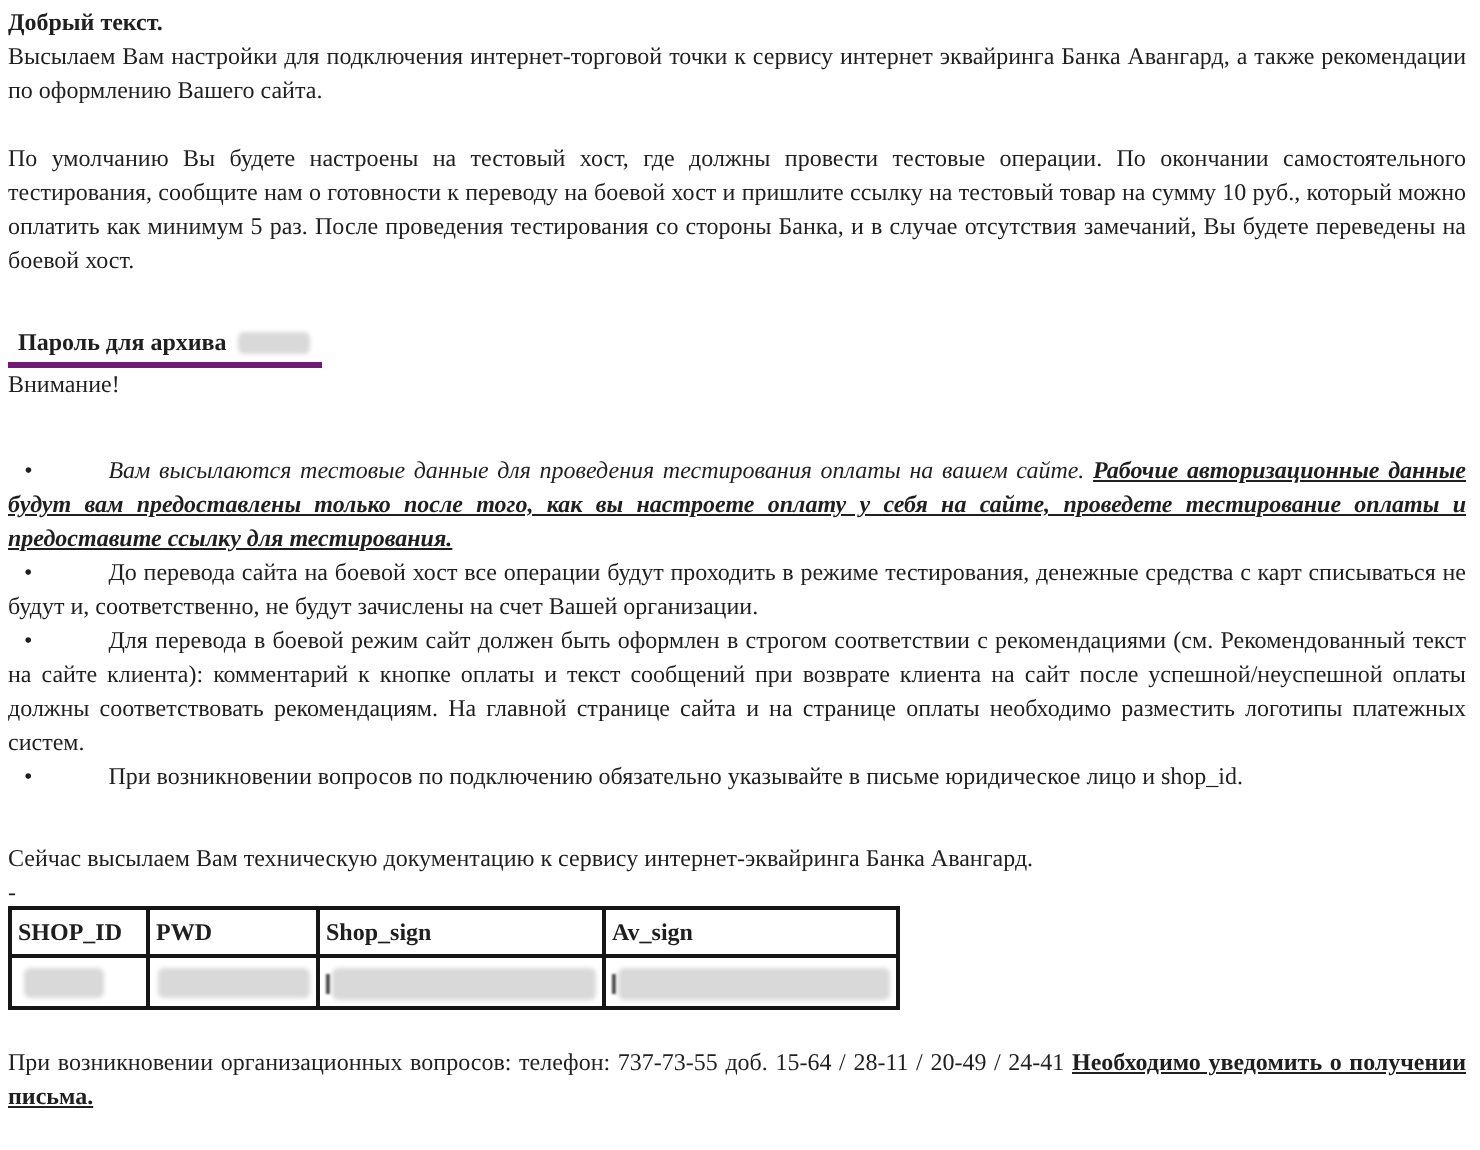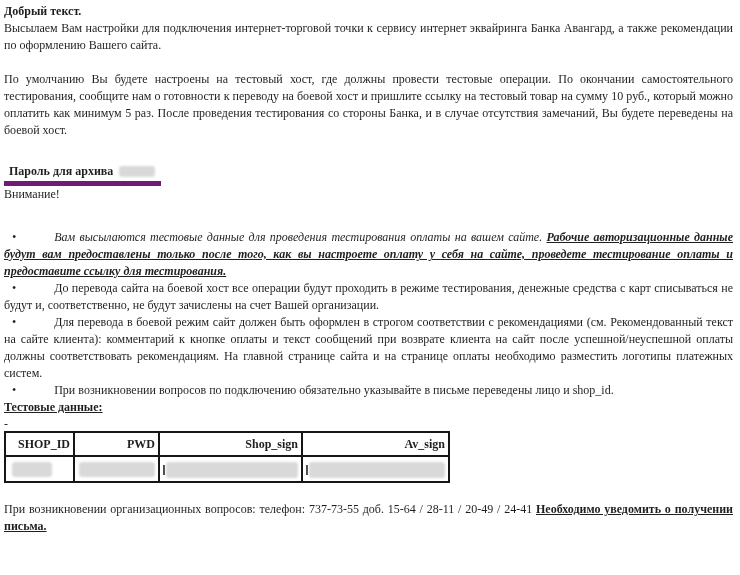--- a/index.html
+++ b/index.html
@@ -22,21 +22,21 @@
   .mt-docs   { margin-top: 24px !important; }
   .mt-footer { margin-top: 18px !important; }
 
   
   .bullet .bullet-marker { display: inline-block; margin-left: 8px; }
   .bullet .bullet-spacer { display: inline-block; width: 38px; }
 
   
   .password-wrap {
     font-weight: bold;
-    border-bottom: 5px solid #701a75;
+    border-bottom: 3px solid #701a75;
     padding: 0 6px 1px 5px;
     display: inline-block;
   }
   .redact {
     display: inline-block;
     background: #d9d9d9;
     border-radius: 3px;
     filter: blur(1px);
     vertical-align: middle;
   }
@@ -52,21 +52,21 @@
     table-layout: fixed;
   }
   table.test-table th, table.test-table td {
     border: 2px solid #161616;
     padding: 0 3px;
     overflow: hidden;
     white-space: nowrap;
   }
   table.test-table th {
     height: 22px;
-    text-align: right;
+    text-align: left;
     font-weight: bold;
   }
   table.test-table td { height: 24px; vertical-align: middle; }
   .col-shopid { width: 69px; }
   .col-pwd    { width: 83px; }
   .col-shopsign { width: 139px; }
   .col-avsign { width: 146px; }
   .redact-cell-shopid   { width: 40px;  height: 15px; margin-left: 3px; }
   .redact-cell-pwd      { width: 76px;  height: 15px; margin-left: 1px; }
   .redact-cell-shopsign { width: 132px; height: 16px; }
@@ -94,24 +94,24 @@
   <p class="mt-pass"><span class="password-wrap"><span>Пароль для архива</span><span class="redact redact-pass"></span></span></p>
 
   <p>Внимание!</p>
 
   <p class="bullet mt-bullets"><span class="bullet-marker">•</span><span class="bullet-spacer"></span><span>Вам высылаются тестовые данные для проведения тестирования оплаты на вашем сайте. </span><span class="bu">Рабочие авторизационные данные будут вам предоставлены только после того, как вы настроете оплату у себя на сайте, проведете тестирование оплаты и предоставите ссылку для тестирования.</span></p>
 
   <p class="bullet"><span class="bullet-marker">•</span><span class="bullet-spacer"></span><span>До перевода сайта на боевой хост все операции будут проходить в режиме тестирования, денежные средства с карт списываться не будут и, соответственно, не будут зачислены на счет Вашей организации.</span></p>
 
   <p class="bullet"><span class="bullet-marker">•</span><span class="bullet-spacer"></span><span>Для перевода в боевой режим сайт должен быть оформлен в строгом соответствии с рекомендациями (см. Рекомендованный текст на сайте клиента): комментарий к кнопке оплаты и текст сообщений при возврате клиента на сайт после успешной/неуспешной оплаты должны соответствовать рекомендациям. На главной странице сайта и на странице оплаты необходимо разместить логотипы платежных систем.</span></p>
 
-  <p class="bullet"><span class="bullet-marker">•</span><span class="bullet-spacer"></span><span>При возникновении вопросов по подключению обязательно указывайте в письме переведены лицо и shop_id.</span></p>
+  <p class="bullet"><span class="bullet-marker">•</span><span class="bullet-spacer"></span><span>При возникновении вопросов по подключению обязательно указывайте в письме юридическое лицо и shop_id.</span></p>
 
+  <p class="mt-docs">Сейчас высылаем Вам техническую документацию к сервису интернет-эквайринга Банка Авангард.</p>
 
-  <p><span class="bu">Тестовые данные:</span></p>
 
   <p class="dash-line">-</p>
 
   <table class="test-table">
     <colgroup>
       <col class="col-shopid">
         <col class="col-pwd">
         <col class="col-shopsign">
         <col class="col-avsign">
     </colgroup>

